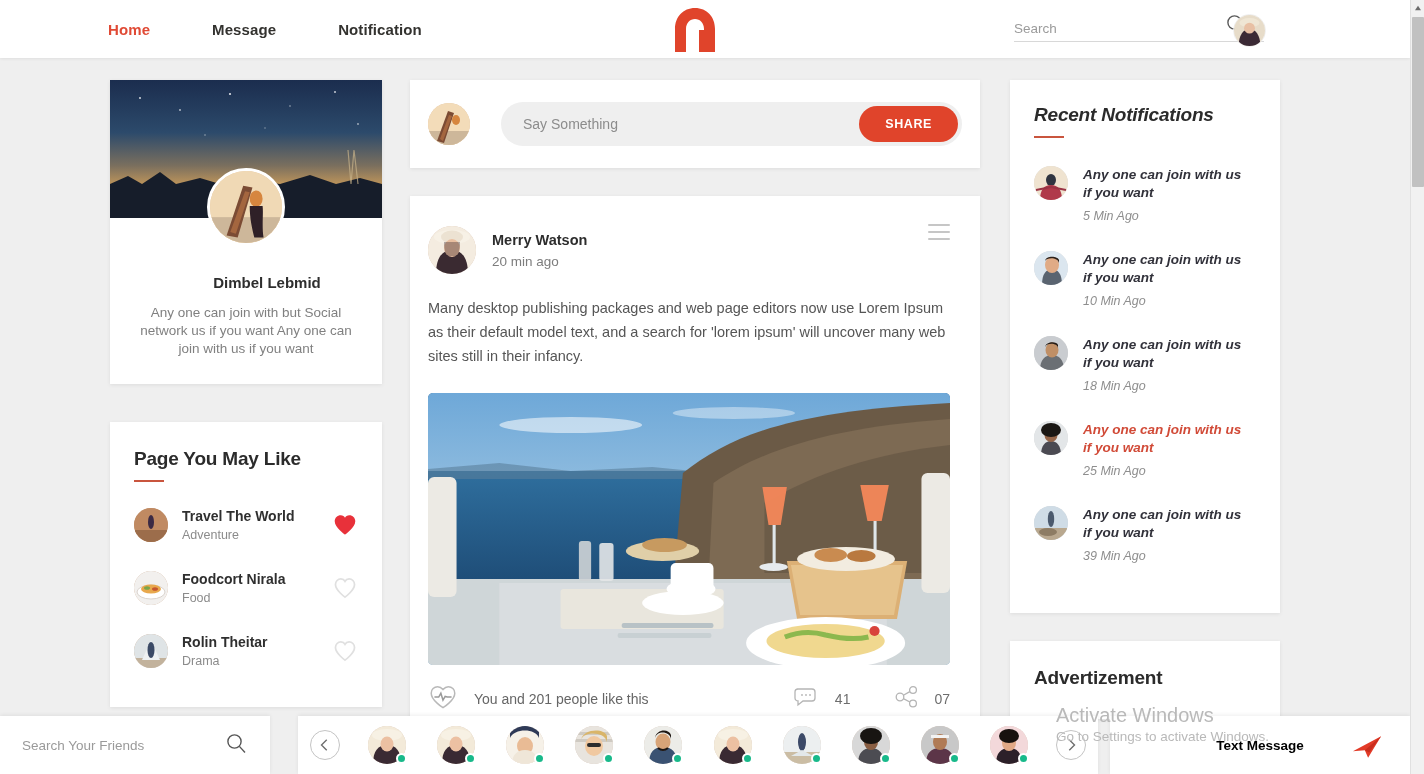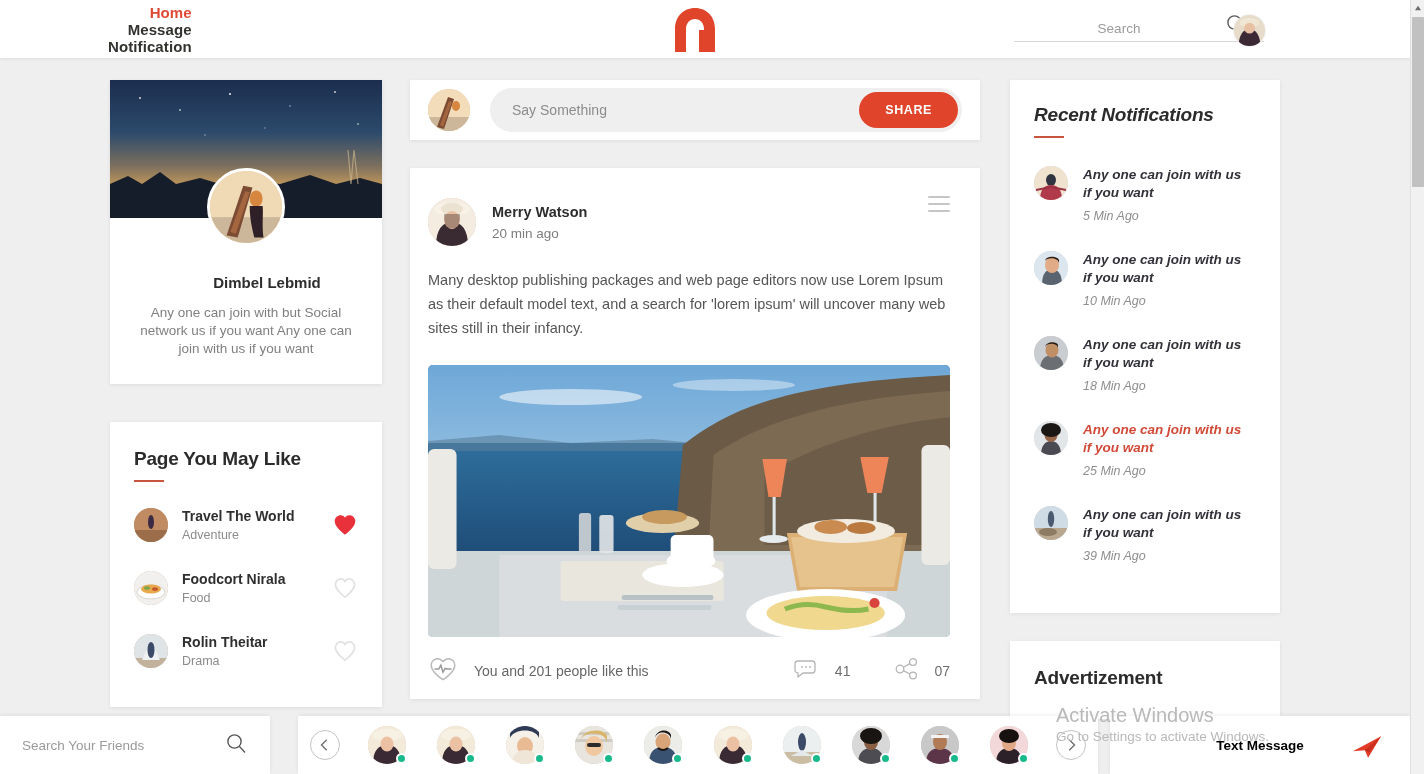--- a/index.html
+++ b/index.html
@@ -12,21 +12,21 @@
   }
   .page { position: relative; width: 1424px; height: 774px; background: #efefef; overflow: hidden; }
 
   
   .header {
     position: absolute; top: 0; left: 0; width: 1410px; height: 58px;
     background: #ffffff; display: flex; align-items: center;
     box-shadow: 0 1px 3px rgba(0,0,0,0.07);
     z-index: 40;
   }
-  .nav { display: flex; align-items: flex-end; margin-left: 108px; flex-direction: column; }
+  .nav { display: flex; align-items: flex-end; margin-left: 108px; }
   .nav-item {
     font-size: 15px; font-weight: bold; color: #33322f;
     margin-right: 62px; cursor: pointer; letter-spacing: 0.1px;
     white-space: nowrap;
   }
   .nav-item.active { color: #e04a35; }
 
   .logo-wrap {
     position: absolute; left: 672px; top: 6px;
     width: 46px; height: 48px; cursor: pointer;
@@ -34,21 +34,20 @@
 
   .search-area {
     position: absolute; right: 146px; top: 12px;
     width: 250px; display: flex; align-items: flex-end;
     border-bottom: 1px solid #d8d8d8; padding-bottom: 5px;
   }
   .search-input {
     border: none; outline: none; background: transparent;
     font-size: 13.5px; color: #a16207; width: 210px;
     font-family: "Liberation Sans", sans-serif;
-    text-align: center;
   }
   .search-input::placeholder { color: #9b9b9b; }
   .search-icon-btn { width: 24px; height: 24px; cursor: pointer; flex: 0 0 24px; }
 
   .header-avatar {
     position: absolute; right: 144px; top: 14px;
     width: 33px; height: 33px; border-radius: 50%;
     overflow: hidden; cursor: pointer; border: 1px solid #eee;
   }
 
@@ -109,21 +108,21 @@
     width: 34px; height: 34px; border-radius: 50%; overflow: hidden;
     flex: 0 0 34px; background: #c9a68a;
   }
   .pml-text { margin-left: 14px; flex: 1; }
   .pml-name { font-size: 14px; font-weight: bold; color: #2f2f2f; }
   .pml-cat { font-size: 12.5px; color: #8b8b8b; margin-top: 4px; }
   .pml-heart { width: 26px; height: 26px; flex: 0 0 26px; cursor: pointer; }
 
   
   .composer {
-    height: 60px; display: flex; align-items: center; padding: 8px 18px;
+    height: 88px; display: flex; align-items: center; padding: 8px 18px; gap: 11px;
   }
   .composer-avatar {
     width: 42px; height: 42px; border-radius: 50%; overflow: hidden;
     flex: 0 0 42px; background: #e0c0a0;
   }
   .composer-field {
     margin-left: 20px; flex: 1; height: 44px; background: #efefef;
     border-radius: 22px; display: flex; align-items: center;
     padding-left: 22px; padding-right: 4px;
   }

